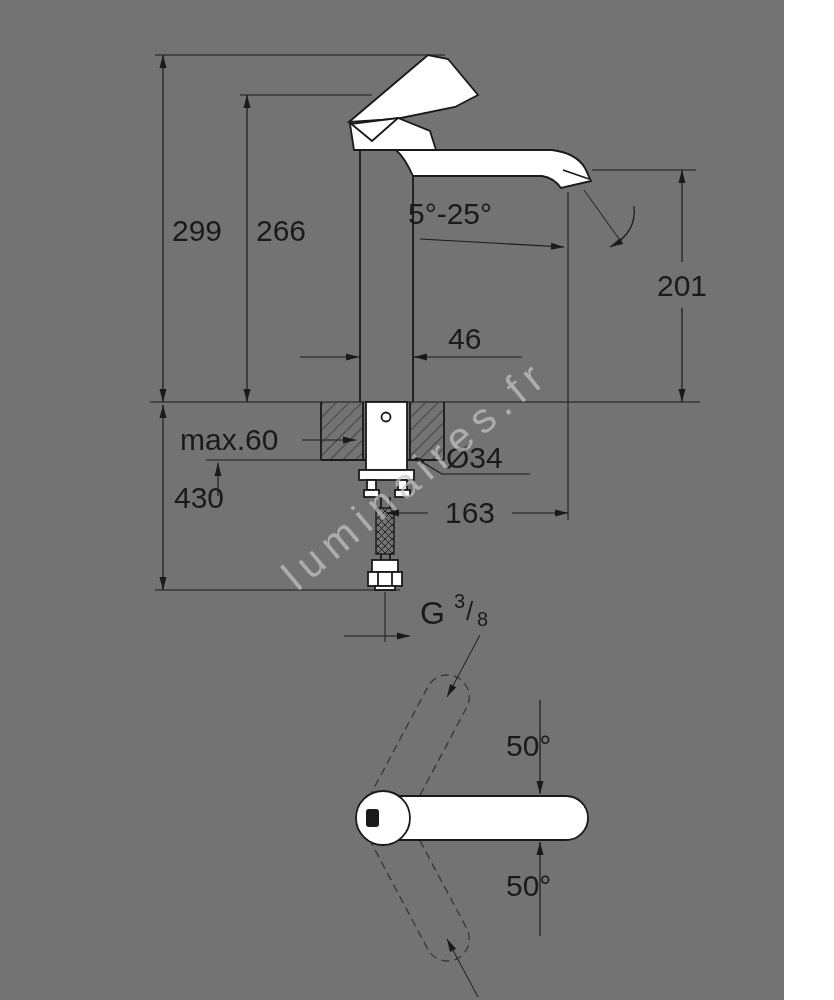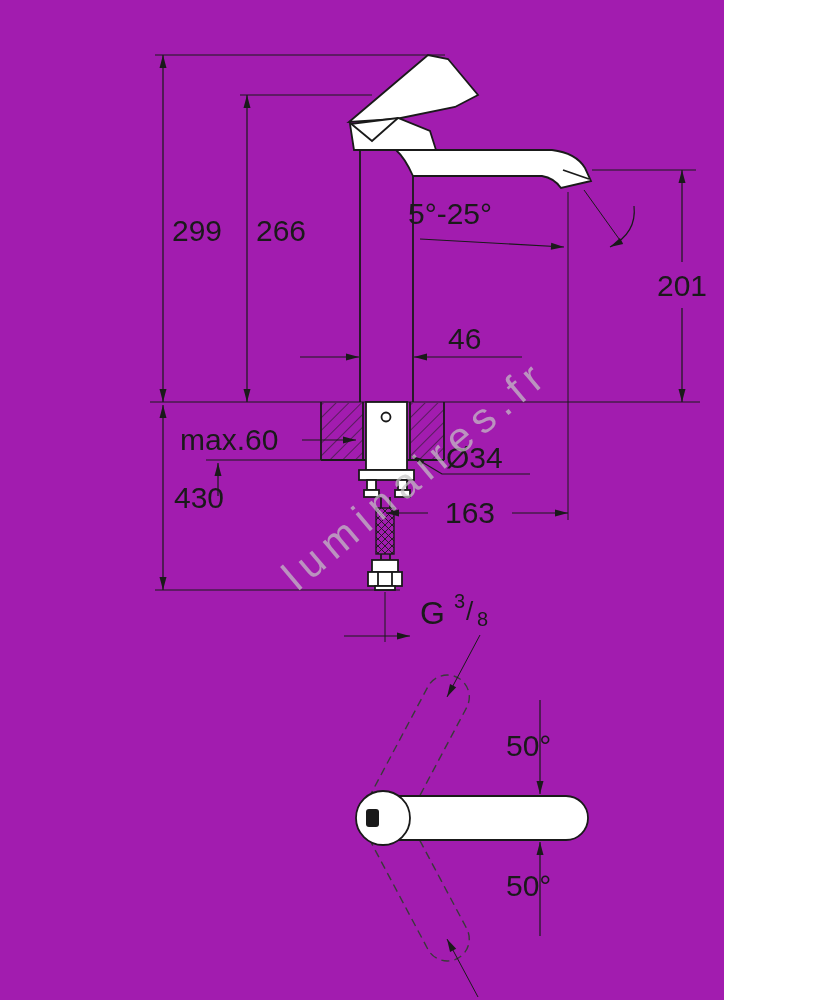--- a/index.html
+++ b/index.html
@@ -3,23 +3,23 @@
 <meta charset="utf-8">
 <style>
   html, body {
     margin: 0;
     padding: 0;
     background: #ffffff;
     font-family: "Liberation Sans", sans-serif;
   }
   .canvas {
     position: relative;
-    width: 724px;
+    width: 784px;
     height: 1000px;
-    background: #a21caf;
+    background: #737373;
     overflow: hidden;
   }
   svg { position: absolute; inset: 0; }
   svg text {
     font-family: "Liberation Sans", sans-serif;
     fill: #1a1a1a;
   }
   .dim-label { font-size: 30px; }
   .dim-label-sm { font-size: 20px; }
   .dim-label-md { font-size: 26px; }

